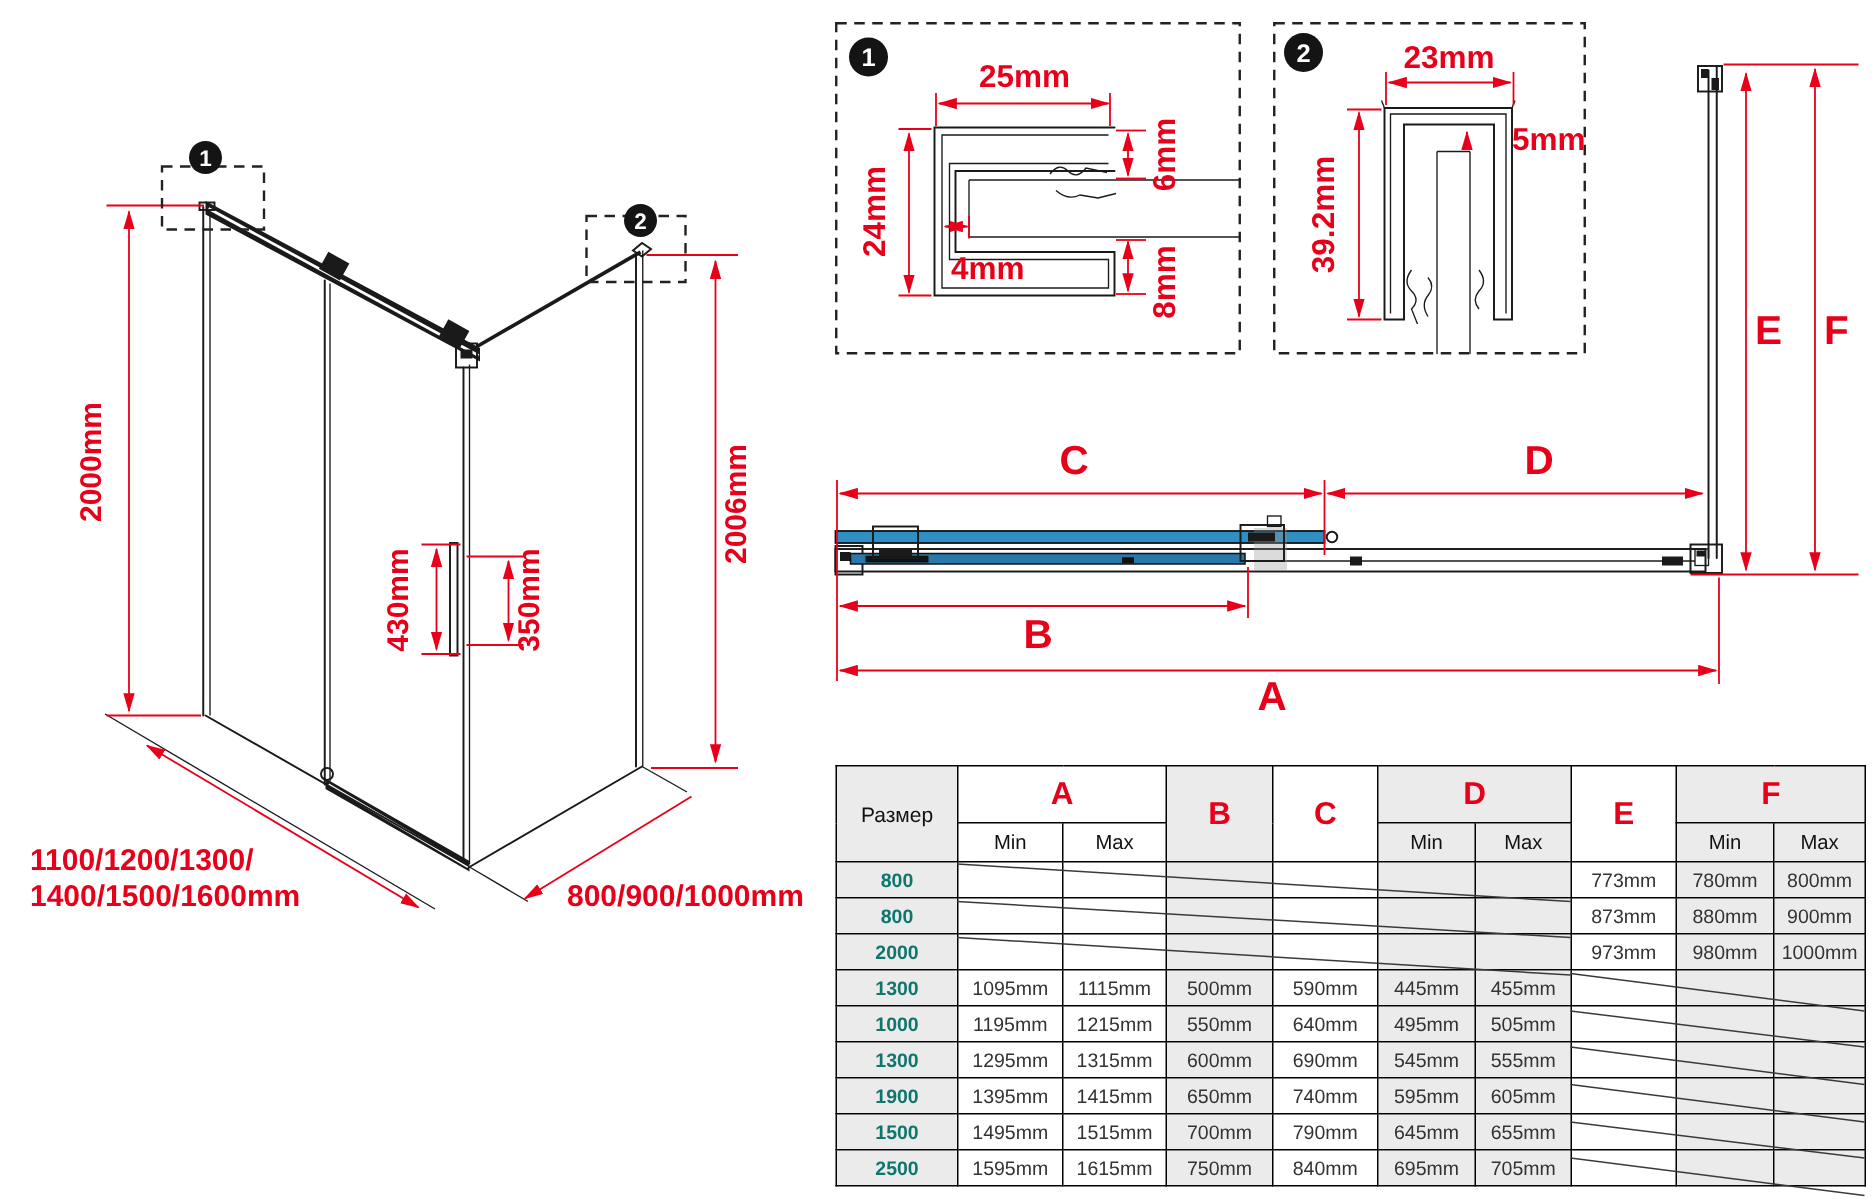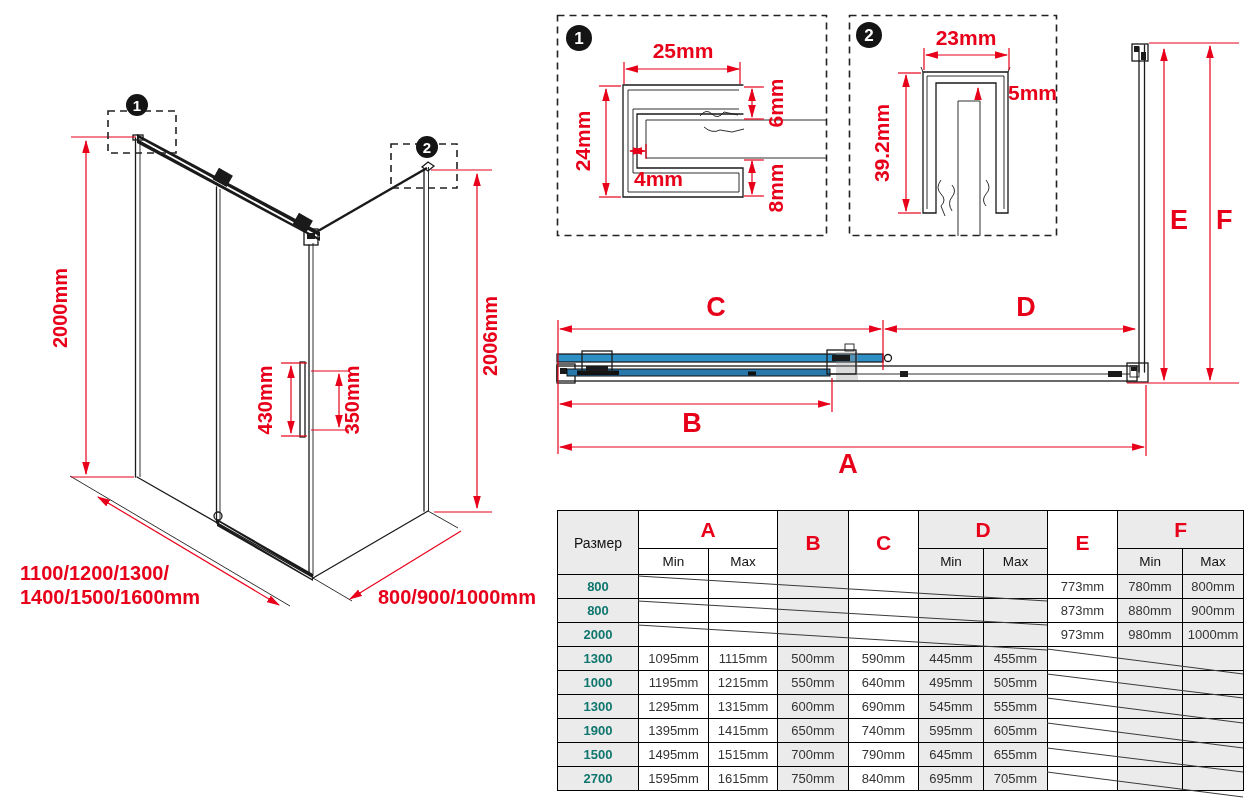--- a/index.html
+++ b/index.html
@@ -388,21 +388,21 @@
           <td class="data">1515mm</td>
           <td class="data tint">700mm</td>
           <td class="data">790mm</td>
           <td class="data tint">645mm</td>
           <td class="data tint">655mm</td>
           <td class="data"></td>
           <td class="data tint"></td>
           <td class="data tint"></td>
         </tr>
         <tr class="dr">
-          <td class="c-size">2700</td>
+          <td class="c-size">2500</td>
           <td class="data">1595mm</td>
           <td class="data">1615mm</td>
           <td class="data tint">750mm</td>
           <td class="data">840mm</td>
           <td class="data tint">695mm</td>
           <td class="data tint">705mm</td>
           <td class="data"></td>
           <td class="data tint"></td>
           <td class="data tint"></td>
         </tr>

